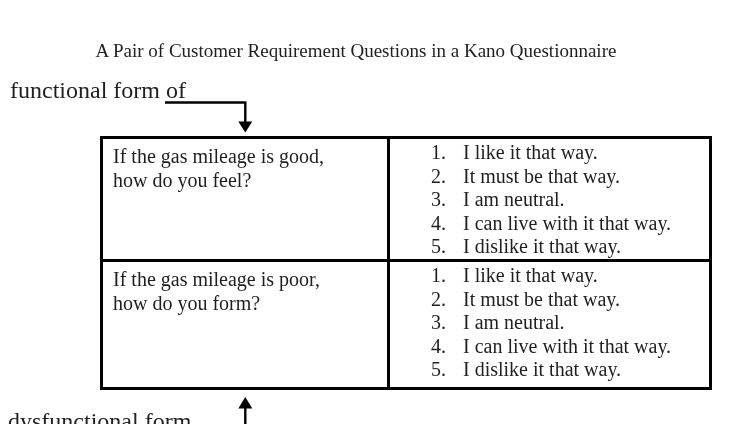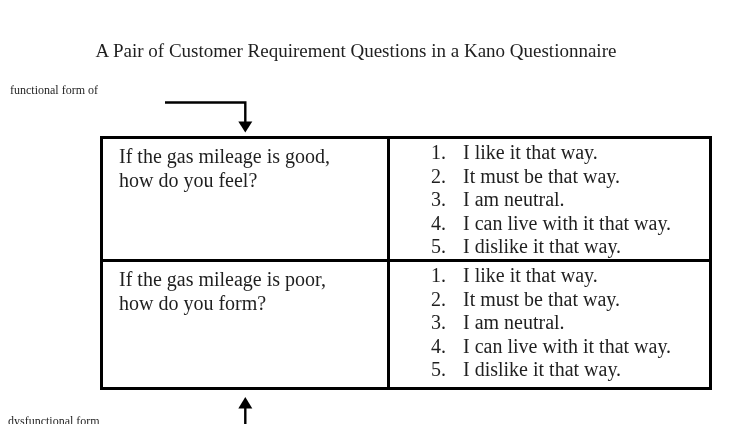--- a/index.html
+++ b/index.html
@@ -23,21 +23,21 @@
     position: absolute;
     left: 0;
     top: 6px;
     width: 712px;
     text-align: center;
     font-size: 19px;
     line-height: 22px;
   }
   .annot {
     position: absolute;
-    font-size: 12px;
+    font-size: 24px;
     line-height: 21px;
     white-space: nowrap;
   }
   .annot-func { left: 10px; top: 46px; }
   .annot-func .line2 { margin-left: 44px; }
   .annot-dysfunc { left: 8px; top: 377px; text-align: center; }
   .annot-dysfunc .line2 { margin-left: 32px; }
 
   .kano-table {
     position: absolute;
@@ -45,21 +45,21 @@
     top: 102px;
     width: 612px;
     height: 254px;
     border: 3px solid var(--line);
     display: grid;
     grid-template-columns: 287px 1fr;
     grid-template-rows: 123px 1fr;
     background: var(--bg);
   }
   .cell { overflow: hidden; }
-  .q-cell { border-right: 3px solid var(--line); padding: 5px 6px 0 16px; }
+  .q-cell { border-right: 3px solid var(--line); padding: 5px 6px 0 10px; }
   .row0 { border-bottom: 3px solid var(--line); }
   .question {
     font-size: 20px;
     line-height: 24px;
     white-space: pre-line;
   }
   .o-cell { padding: 2px 4px 0 41px; }
   .opt {
     display: flex;
     font-size: 20px;

